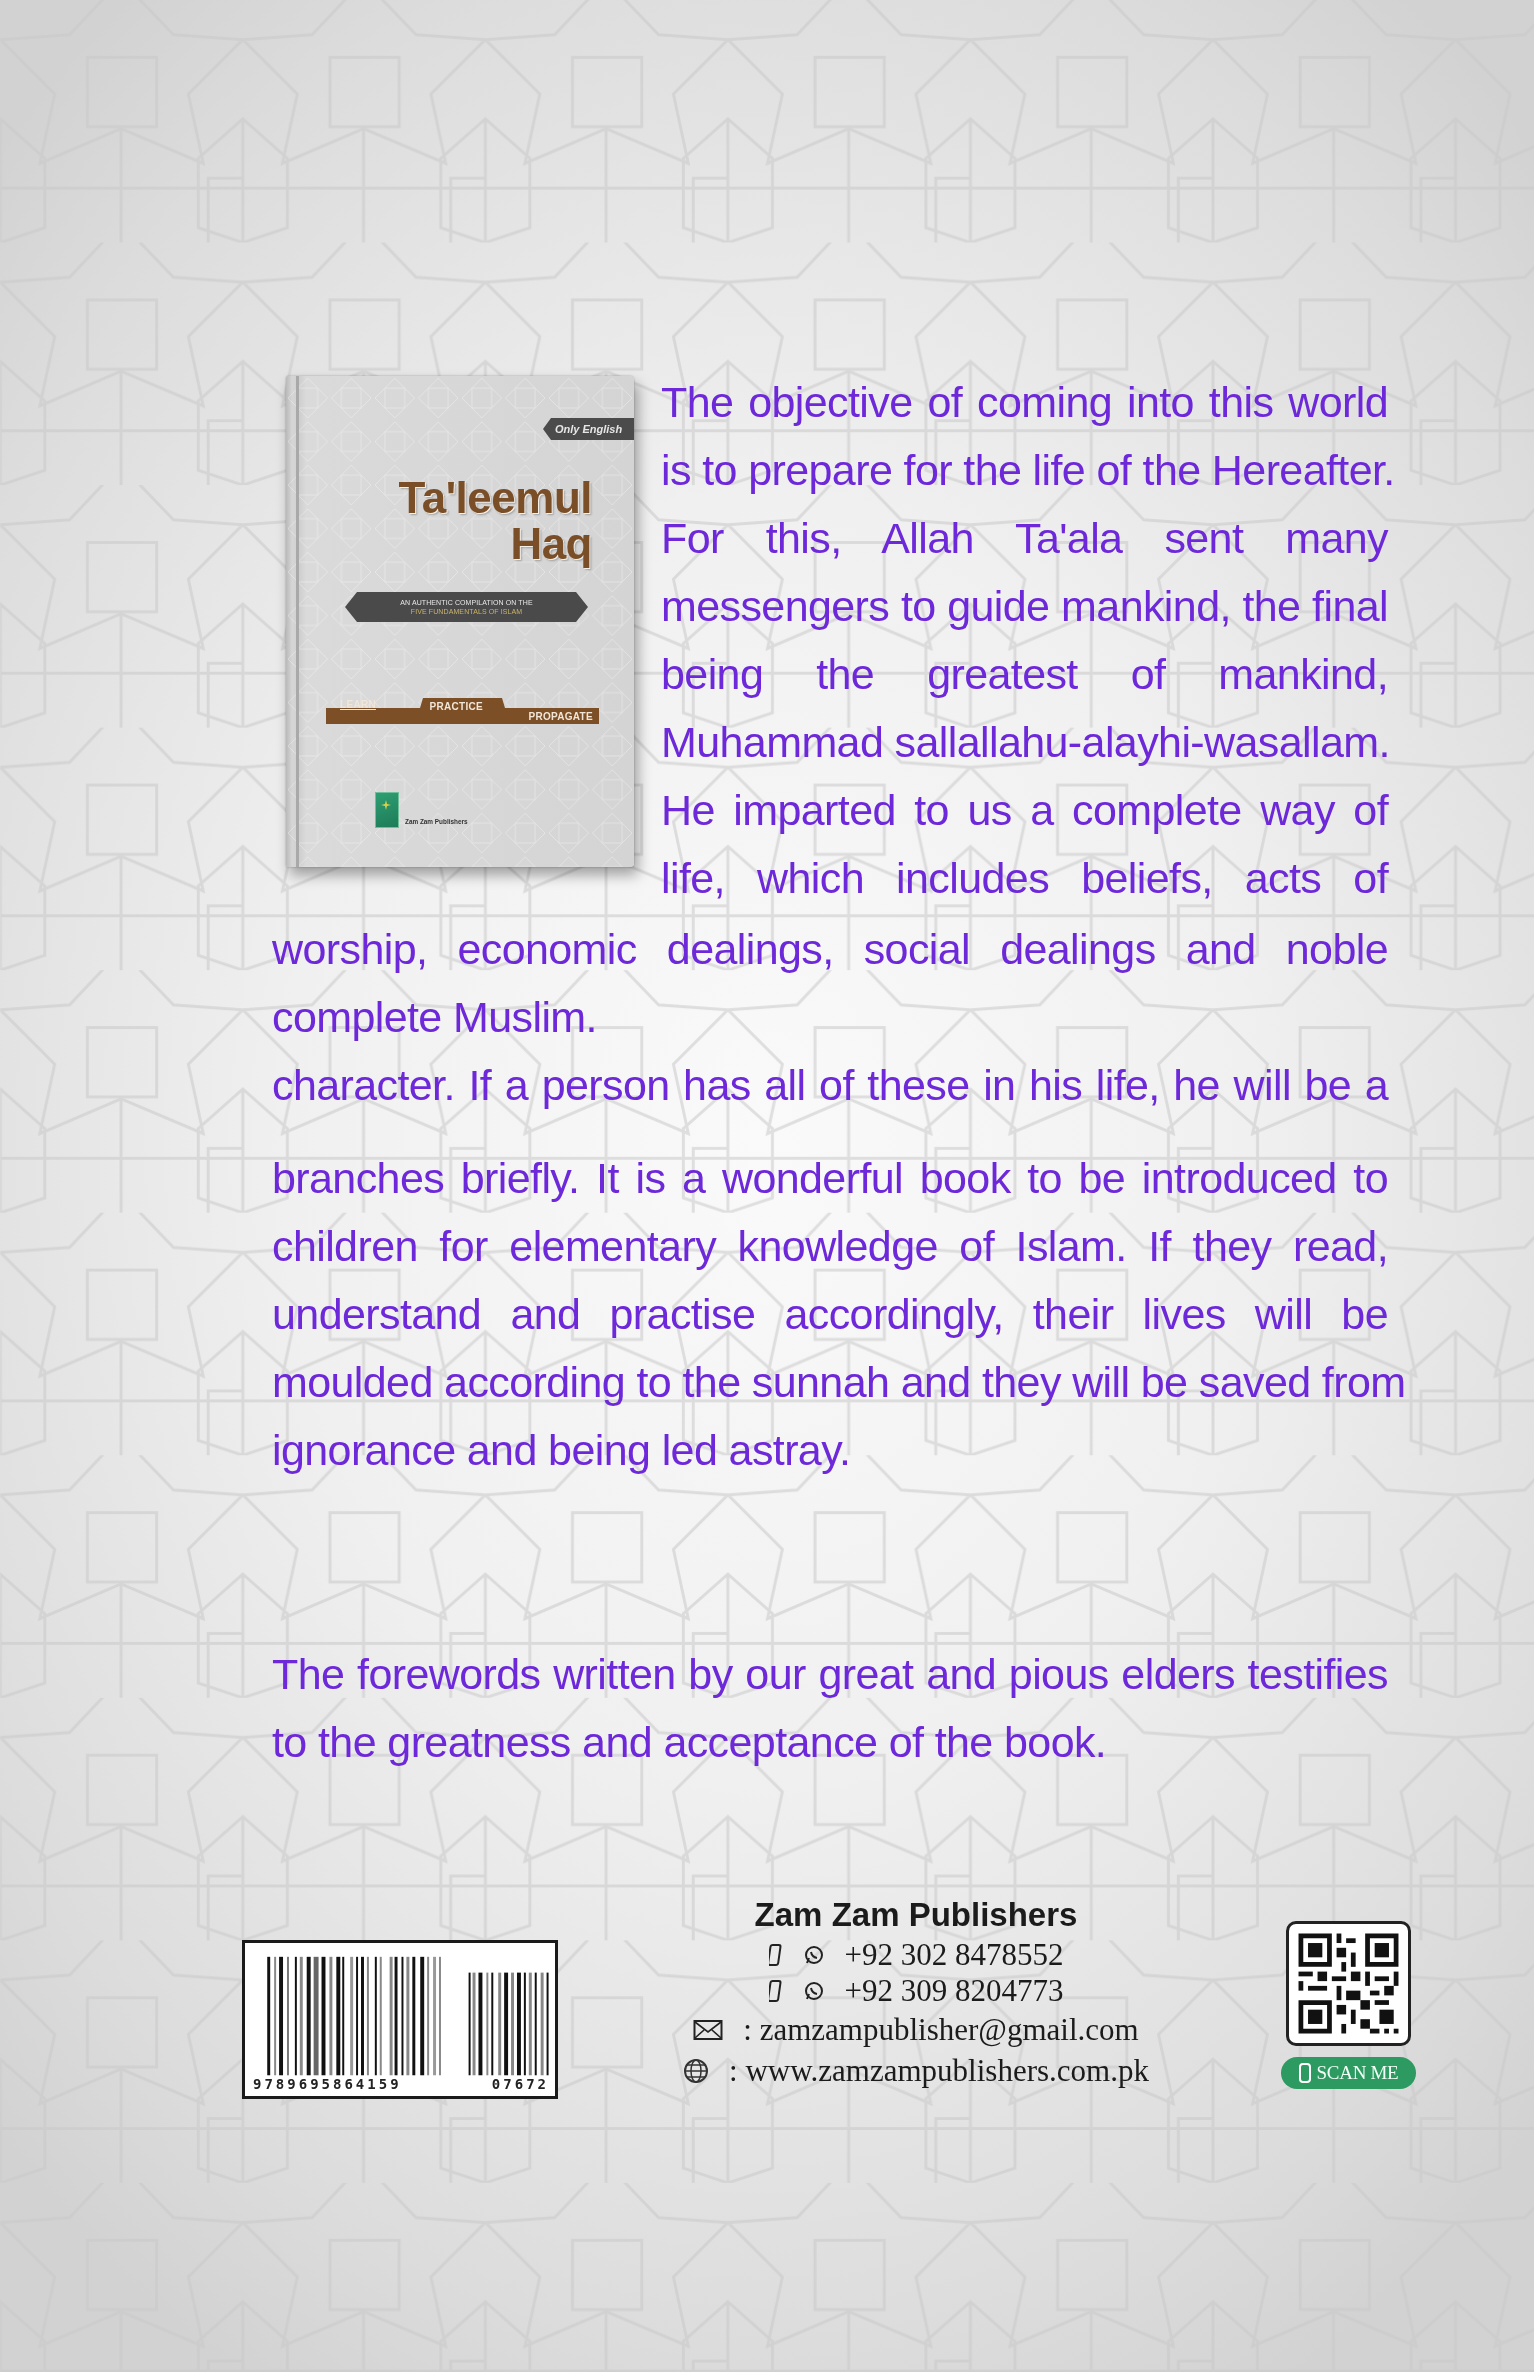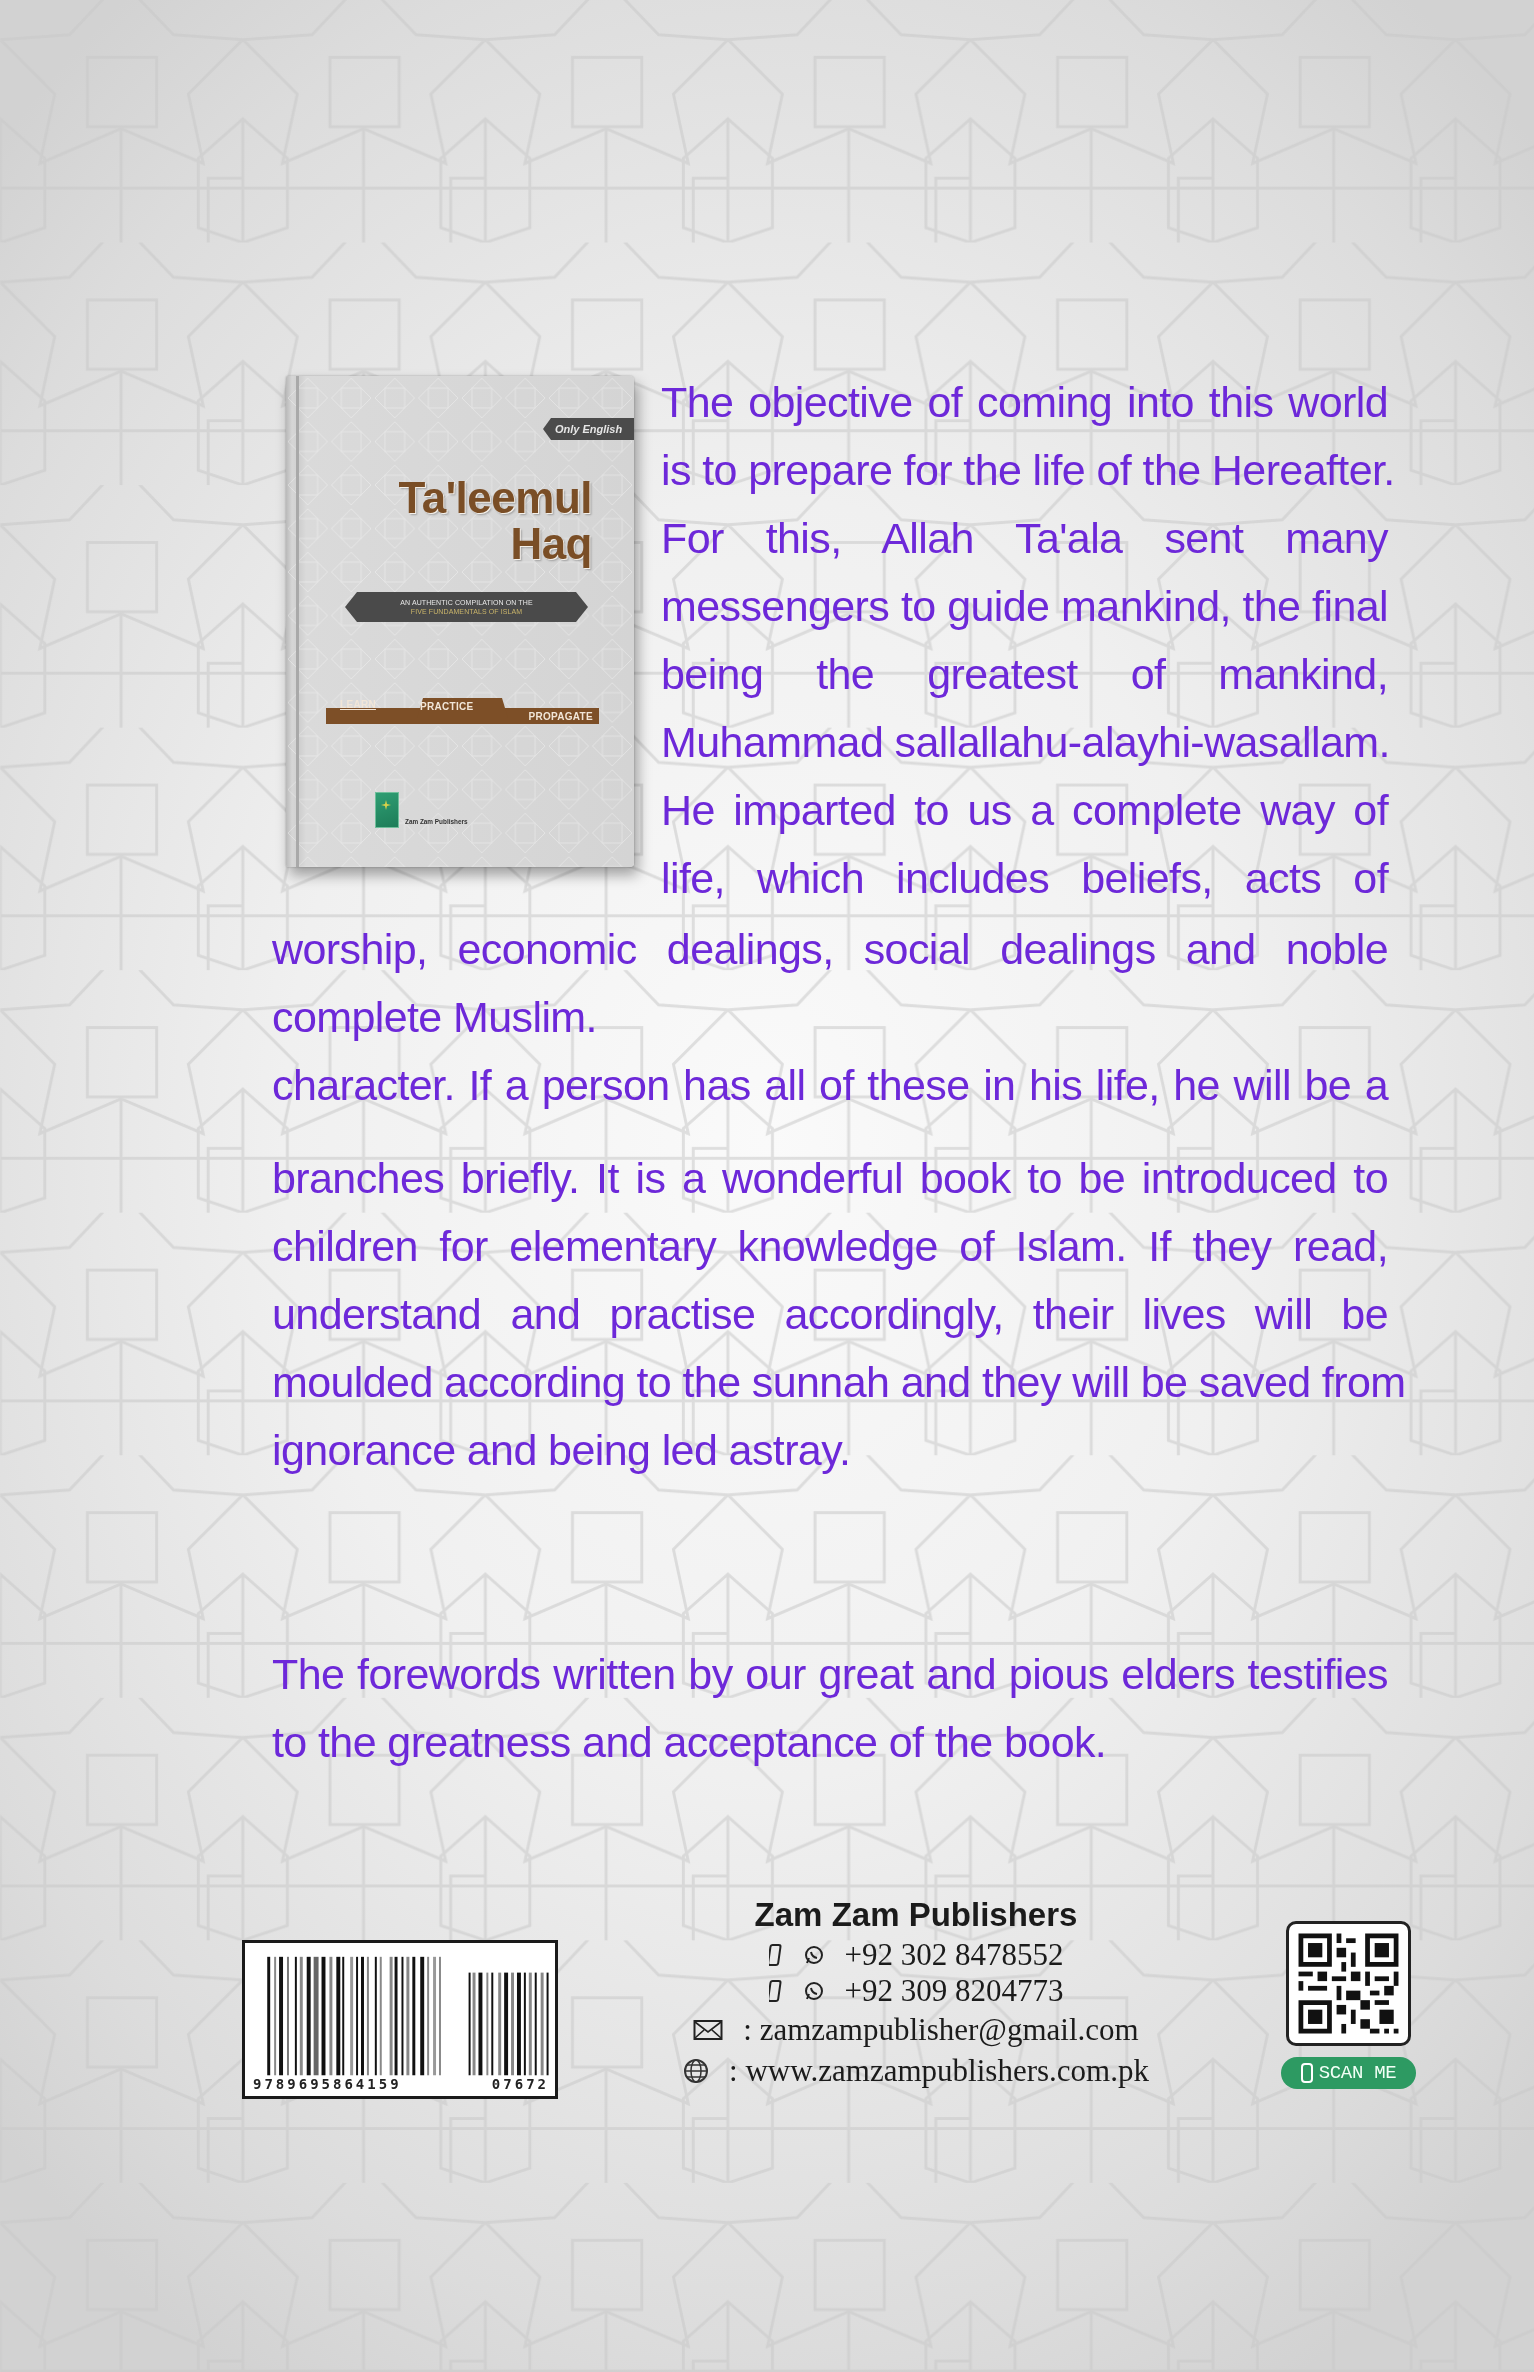--- a/index.html
+++ b/index.html
@@ -48,21 +48,21 @@
     position:absolute; left:0; right:0; top:10px; height:16px; background:#7d4f27;
   }
   .book .motto .raised {
     position:absolute; left:91px; width:91px; top:0; height:20px; background:#7d4f27;
     clip-path: polygon(6px 0, calc(100% - 6px) 0, 100% 100%, 0 100%);
   }
   .book .motto span {
     position:absolute; color:#f1e6d8; font-size:10px; font-weight:bold; letter-spacing:0.3px;
   }
   .book .motto .m1 { left:14px; top:1px;text-decoration:underline; }
-  .book .motto .m2 { left:94px; top:3px; width:75px; text-align:left; }
+  .book .motto .m2 { left:82px; top:3px; width:75px; text-align:right; }
   .book .motto .m3 { right:6px; top:13px; }
   .book .logo {
     position:absolute; left:89px; top:416px; width:22px; height:34px;
     background: linear-gradient(160deg, #2f9e73, #1d7c58); border:1px solid #6fbf9b;
   }
   .book .logo::after {
     content:""; position:absolute; left:5px; top:7px; width:10px; height:10px;
     background:#d8d24a; clip-path: polygon(50% 0, 60% 40%, 100% 50%, 60% 60%, 50% 100%, 40% 60%, 0 50%, 40% 40%);
   }
   .book .logo-text { position:absolute; left:119px; top:442px; font-size:6.4px; font-weight:bold; color:#333; }
@@ -96,21 +96,21 @@
   .barcode .d2 { right:6px; }
 
   .qr {
     position:absolute; left:1286px; top:1921px; width:125px; height:125px;
     border:3px solid #222; border-radius:10px; background:#fff; box-sizing:border-box; overflow:hidden;
   }
   .scan {
     position:absolute; left:1281px; top:2057px; width:135px; height:32px;
     background:#2d9a62; border-radius:16px; color:#f2fff6;
     display:flex; align-items:center; justify-content:center; gap:6px;
-    font-family:Liberation Mono, monospace; font-size:19px; letter-spacing:-0.3px;
+    font-family:Liberation Serif, serif; font-size:19px; letter-spacing:-0.3px;
   }
   .scan .phone-icon { width:12px; height:20px; border:2.5px solid #fff; border-radius:4px; box-sizing:border-box; background:#2d9a62; }
 </style>
 </head>
 <body>
 
 <svg class="pattern" width="1535" height="2372" xmlns="http://www.w3.org/2000/svg" viewBox="0 0 1550 2396">
   <defs>
     <pattern id="geo" width="245" height="245" patternUnits="userSpaceOnUse">
       <g fill="none" stroke="#c9c9c9" stroke-width="3">

